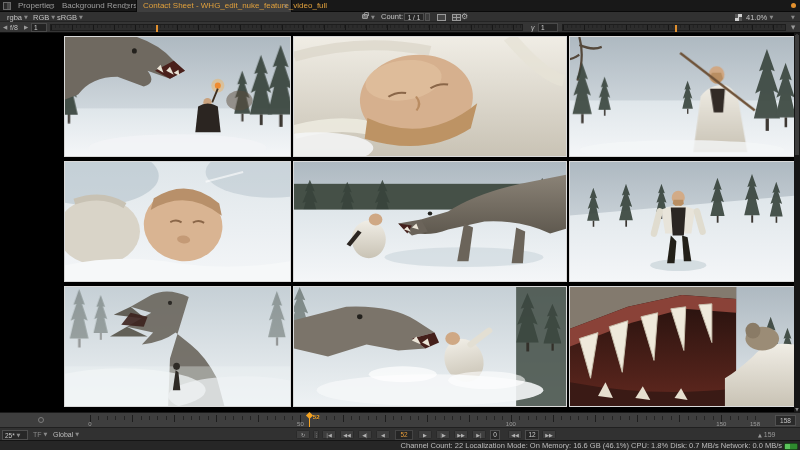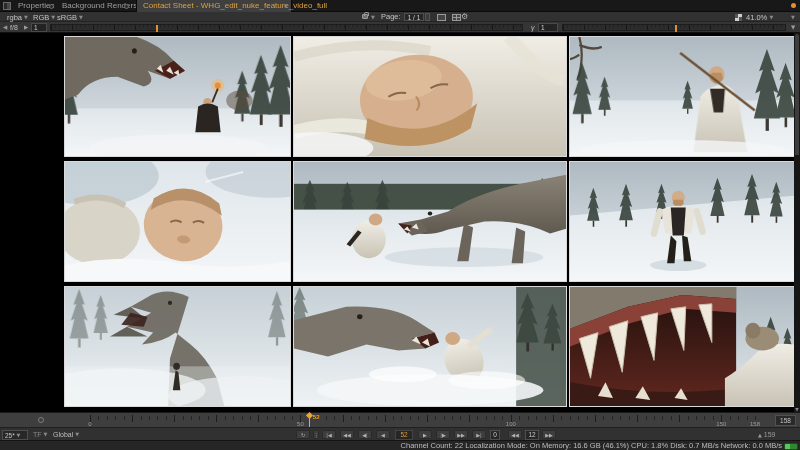--- a/index.html
+++ b/index.html
@@ -127,21 +127,21 @@
   </div>
   <span id="corner-dot" class="abs"></span>
 </div>
 
 <div id="toolbar" class="abs">
   <span class="dd abs" style="left:7px"><span>rgba</span> <span class="caret ico">▼</span></span>
   <span class="dd abs" style="left:33px"><span>RGB</span> <span class="caret ico">▼</span></span>
   <span class="dd abs" style="left:57px"><span>sRGB</span> <span class="caret ico">▼</span></span>
   <span class="lock abs"></span>
   <span class="dd abs" style="left:371px"><span class="caret ico">▼</span></span>
-  <span class="dd abs" style="left:381px">Page:</span>
+  <span class="dd abs" style="left:381px">Count:</span>
   <span class="pagebox abs">1 / 1</span>
   <span class="spin abs"></span>
   <span class="tb-ic abs" style="left:437px"></span>
   <span class="tb-ic grid abs" style="left:452px"></span>
   <span class="gear abs ico">⚙</span>
   <span class="checker abs"></span>
   <span id="zoom-level" class="dd abs"><span>41.0%</span> <span class="caret ico">▼</span></span>
   <span class="dd abs" style="left:791px"><span class="caret ico">▼</span></span>
 </div>
 

